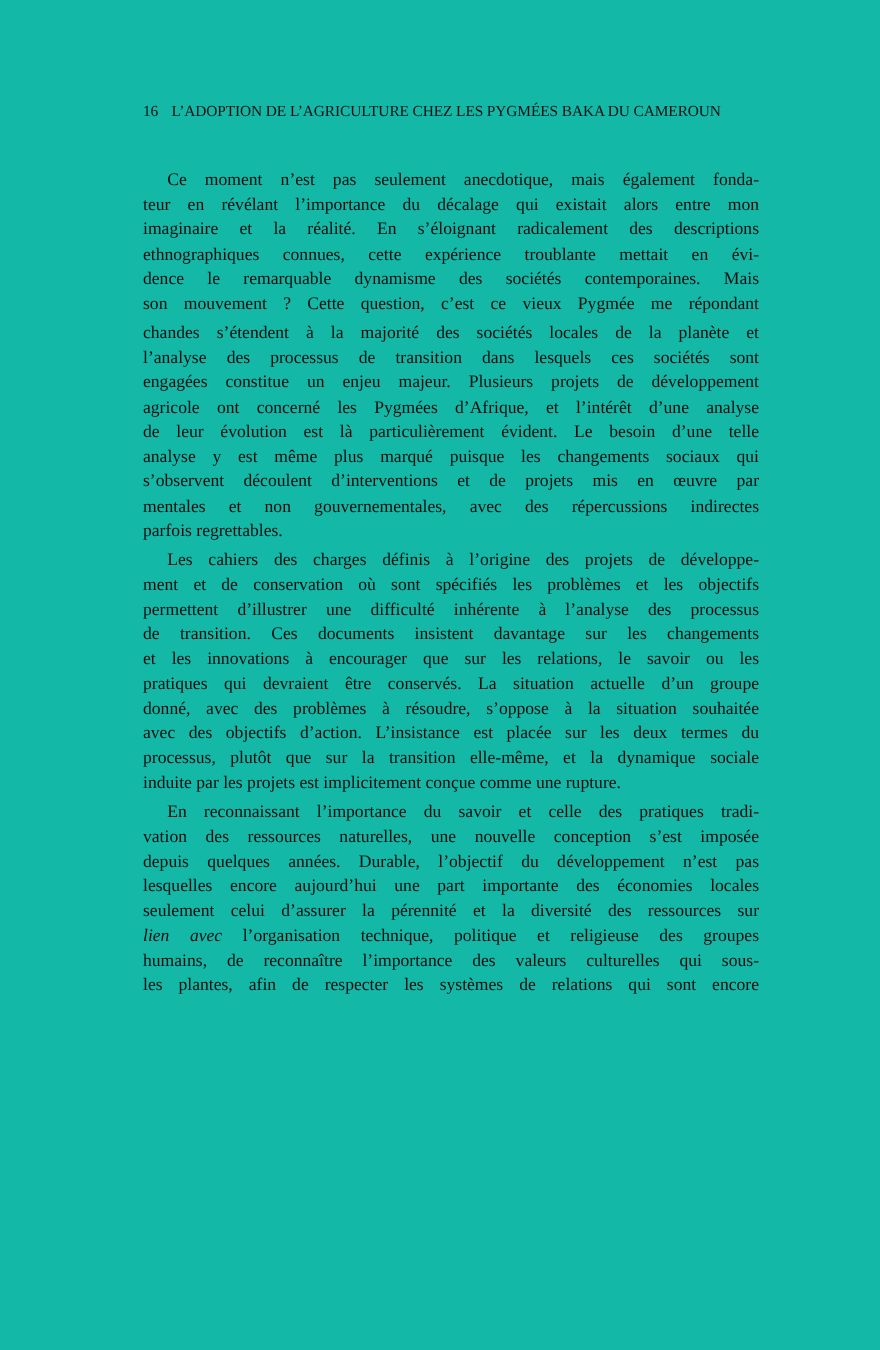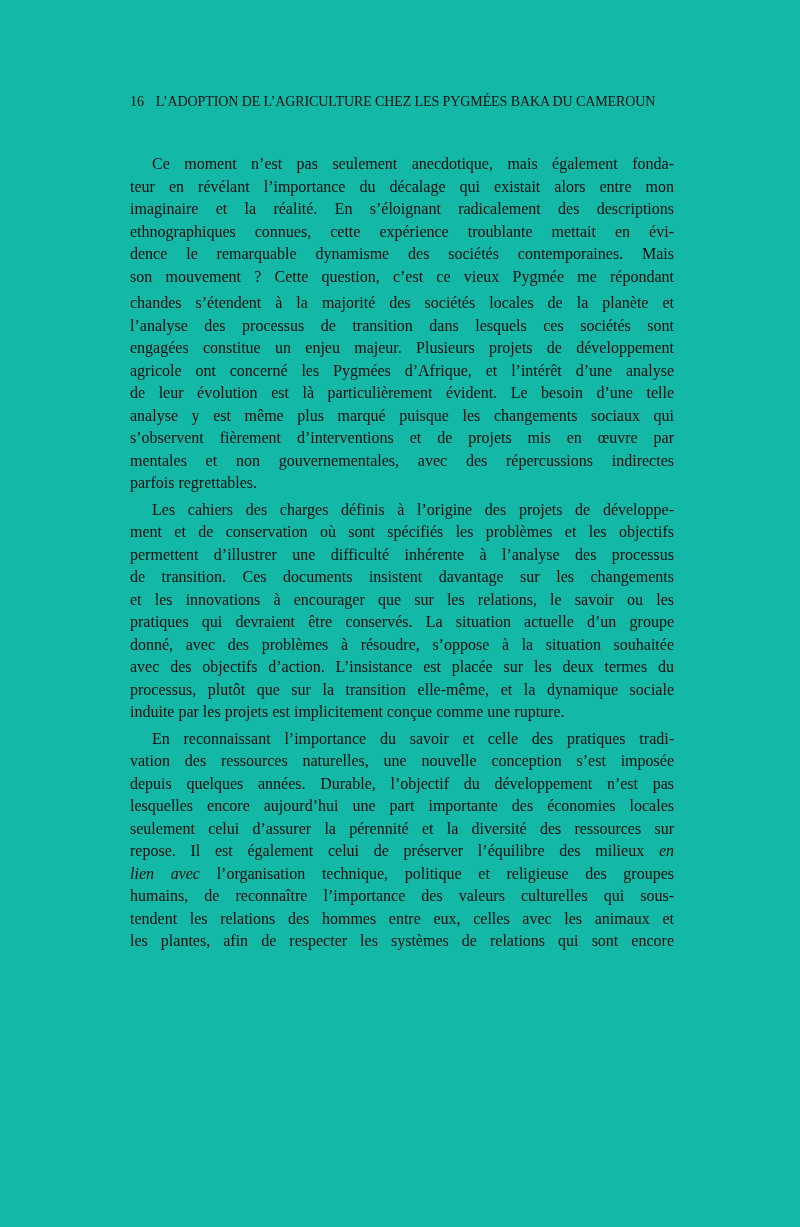--- a/index.html
+++ b/index.html
@@ -27,21 +27,21 @@
     color: #101010;
   }
   .running-head .title { flex: 1; }
   .text-block {
     position: absolute;
     left: 130px; top: 153px; width: 560px;
     font-size: 16px;
     line-height: 22.5px;
     color: #0e0e0e;
   }
-  .para { margin: 0 16px 4px 0; }
+  .para { margin: 0 0 4px 0; }
   .line {
     text-align: justify;
     text-align-last: justify;
     white-space: normal;
   }
   .line.first { text-indent: 22px; }
   .line.endline { text-align-last: left; }
   .line i { font-style: italic; }
 </style>
 </head>
@@ -61,21 +61,21 @@
         <div class="line">dence le remarquable dynamisme des sociétés contemporaines. Mais</div>
         <div class="line">son mouvement ? Cette question, c’est ce vieux Pygmée me répondant</div>
       </div>
       <div class="para">
         <div class="line">chandes s’étendent à la majorité des sociétés locales de la planète et</div>
         <div class="line">l’analyse des processus de transition dans lesquels ces sociétés sont</div>
         <div class="line">engagées constitue un enjeu majeur. Plusieurs projets de développement</div>
         <div class="line">agricole ont concerné les Pygmées d’Afrique, et l’intérêt d’une analyse</div>
         <div class="line">de leur évolution est là particulièrement évident. Le besoin d’une telle</div>
         <div class="line">analyse y est même plus marqué puisque les changements sociaux qui</div>
-        <div class="line">s’observent fièrement d’interventions et de projets mis en œuvre par</div>
+        <div class="line">s’observent découlent d’interventions et de projets mis en œuvre par</div>
         <div class="line">mentales et non gouvernementales, avec des répercussions indirectes</div>
         <div class="line endline">parfois regrettables.</div>
       </div>
       <div class="para">
         <div class="line first">Les cahiers des charges définis à l’origine des projets de développe-</div>
         <div class="line">ment et de conservation où sont spécifiés les problèmes et les objectifs</div>
         <div class="line">permettent d’illustrer une difficulté inhérente à l’analyse des processus</div>
         <div class="line">de transition. Ces documents insistent davantage sur les changements</div>
         <div class="line">et les innovations à encourager que sur les relations, le savoir ou les</div>
         <div class="line">pratiques qui devraient être conservés. La situation actuelle d’un groupe</div>
@@ -83,20 +83,18 @@
         <div class="line">avec des objectifs d’action. L’insistance est placée sur les deux termes du</div>
         <div class="line">processus, plutôt que sur la transition elle-même, et la dynamique sociale</div>
         <div class="line endline">induite par les projets est implicitement conçue comme une rupture.</div>
       </div>
       <div class="para">
         <div class="line first">En reconnaissant l’importance du savoir et celle des pratiques tradi-</div>
         <div class="line">vation des ressources naturelles, une nouvelle conception s’est imposée</div>
         <div class="line">depuis quelques années. Durable, l’objectif du développement n’est pas</div>
         <div class="line">lesquelles encore aujourd’hui une part importante des économies locales</div>
         <div class="line">seulement celui d’assurer la pérennité et la diversité des ressources sur</div>
-        <div class="line">repose. Il est également celui de préserver l’équilibre des milieux <i>en</i></div>
         <div class="line"><i>lien avec</i> l’organisation technique, politique et religieuse des groupes</div>
         <div class="line">humains, de reconnaître l’importance des valeurs culturelles qui sous-</div>
-        <div class="line">tendent les relations des hommes entre eux, celles avec les animaux et</div>
         <div class="line">les plantes, afin de respecter les systèmes de relations qui sont encore</div>
       </div>
     </main>
 </div>
 
 </body></html>

